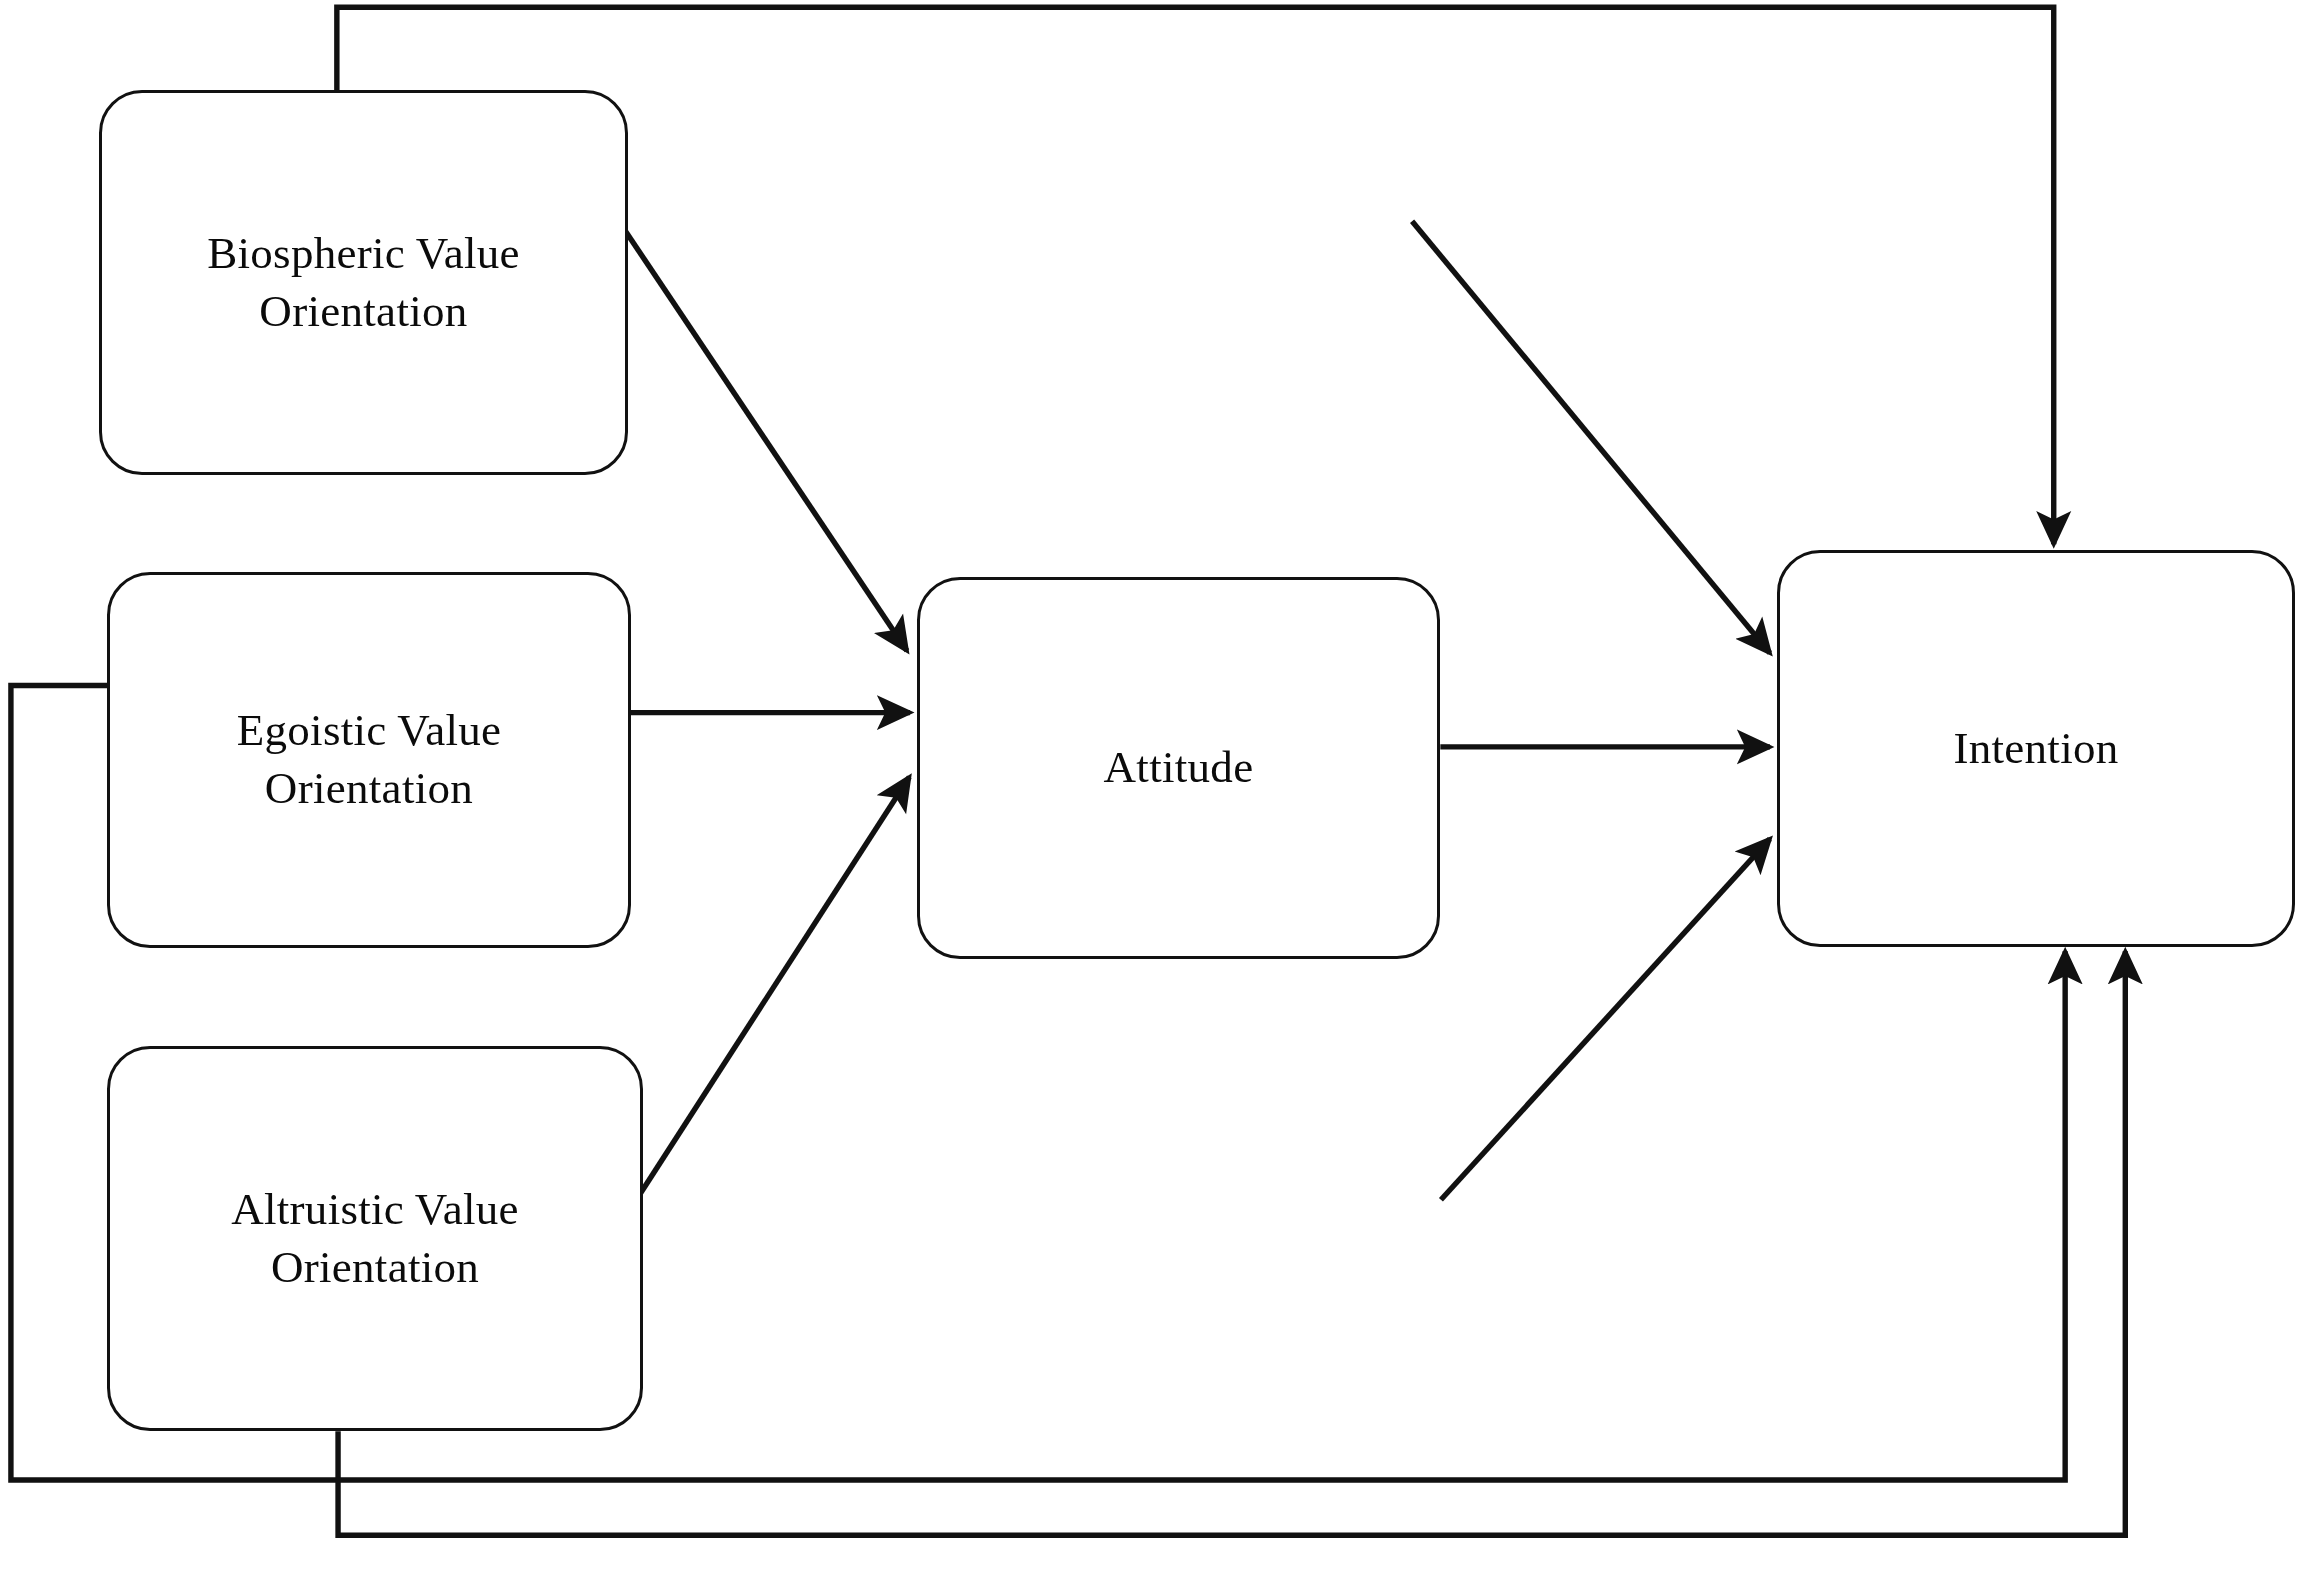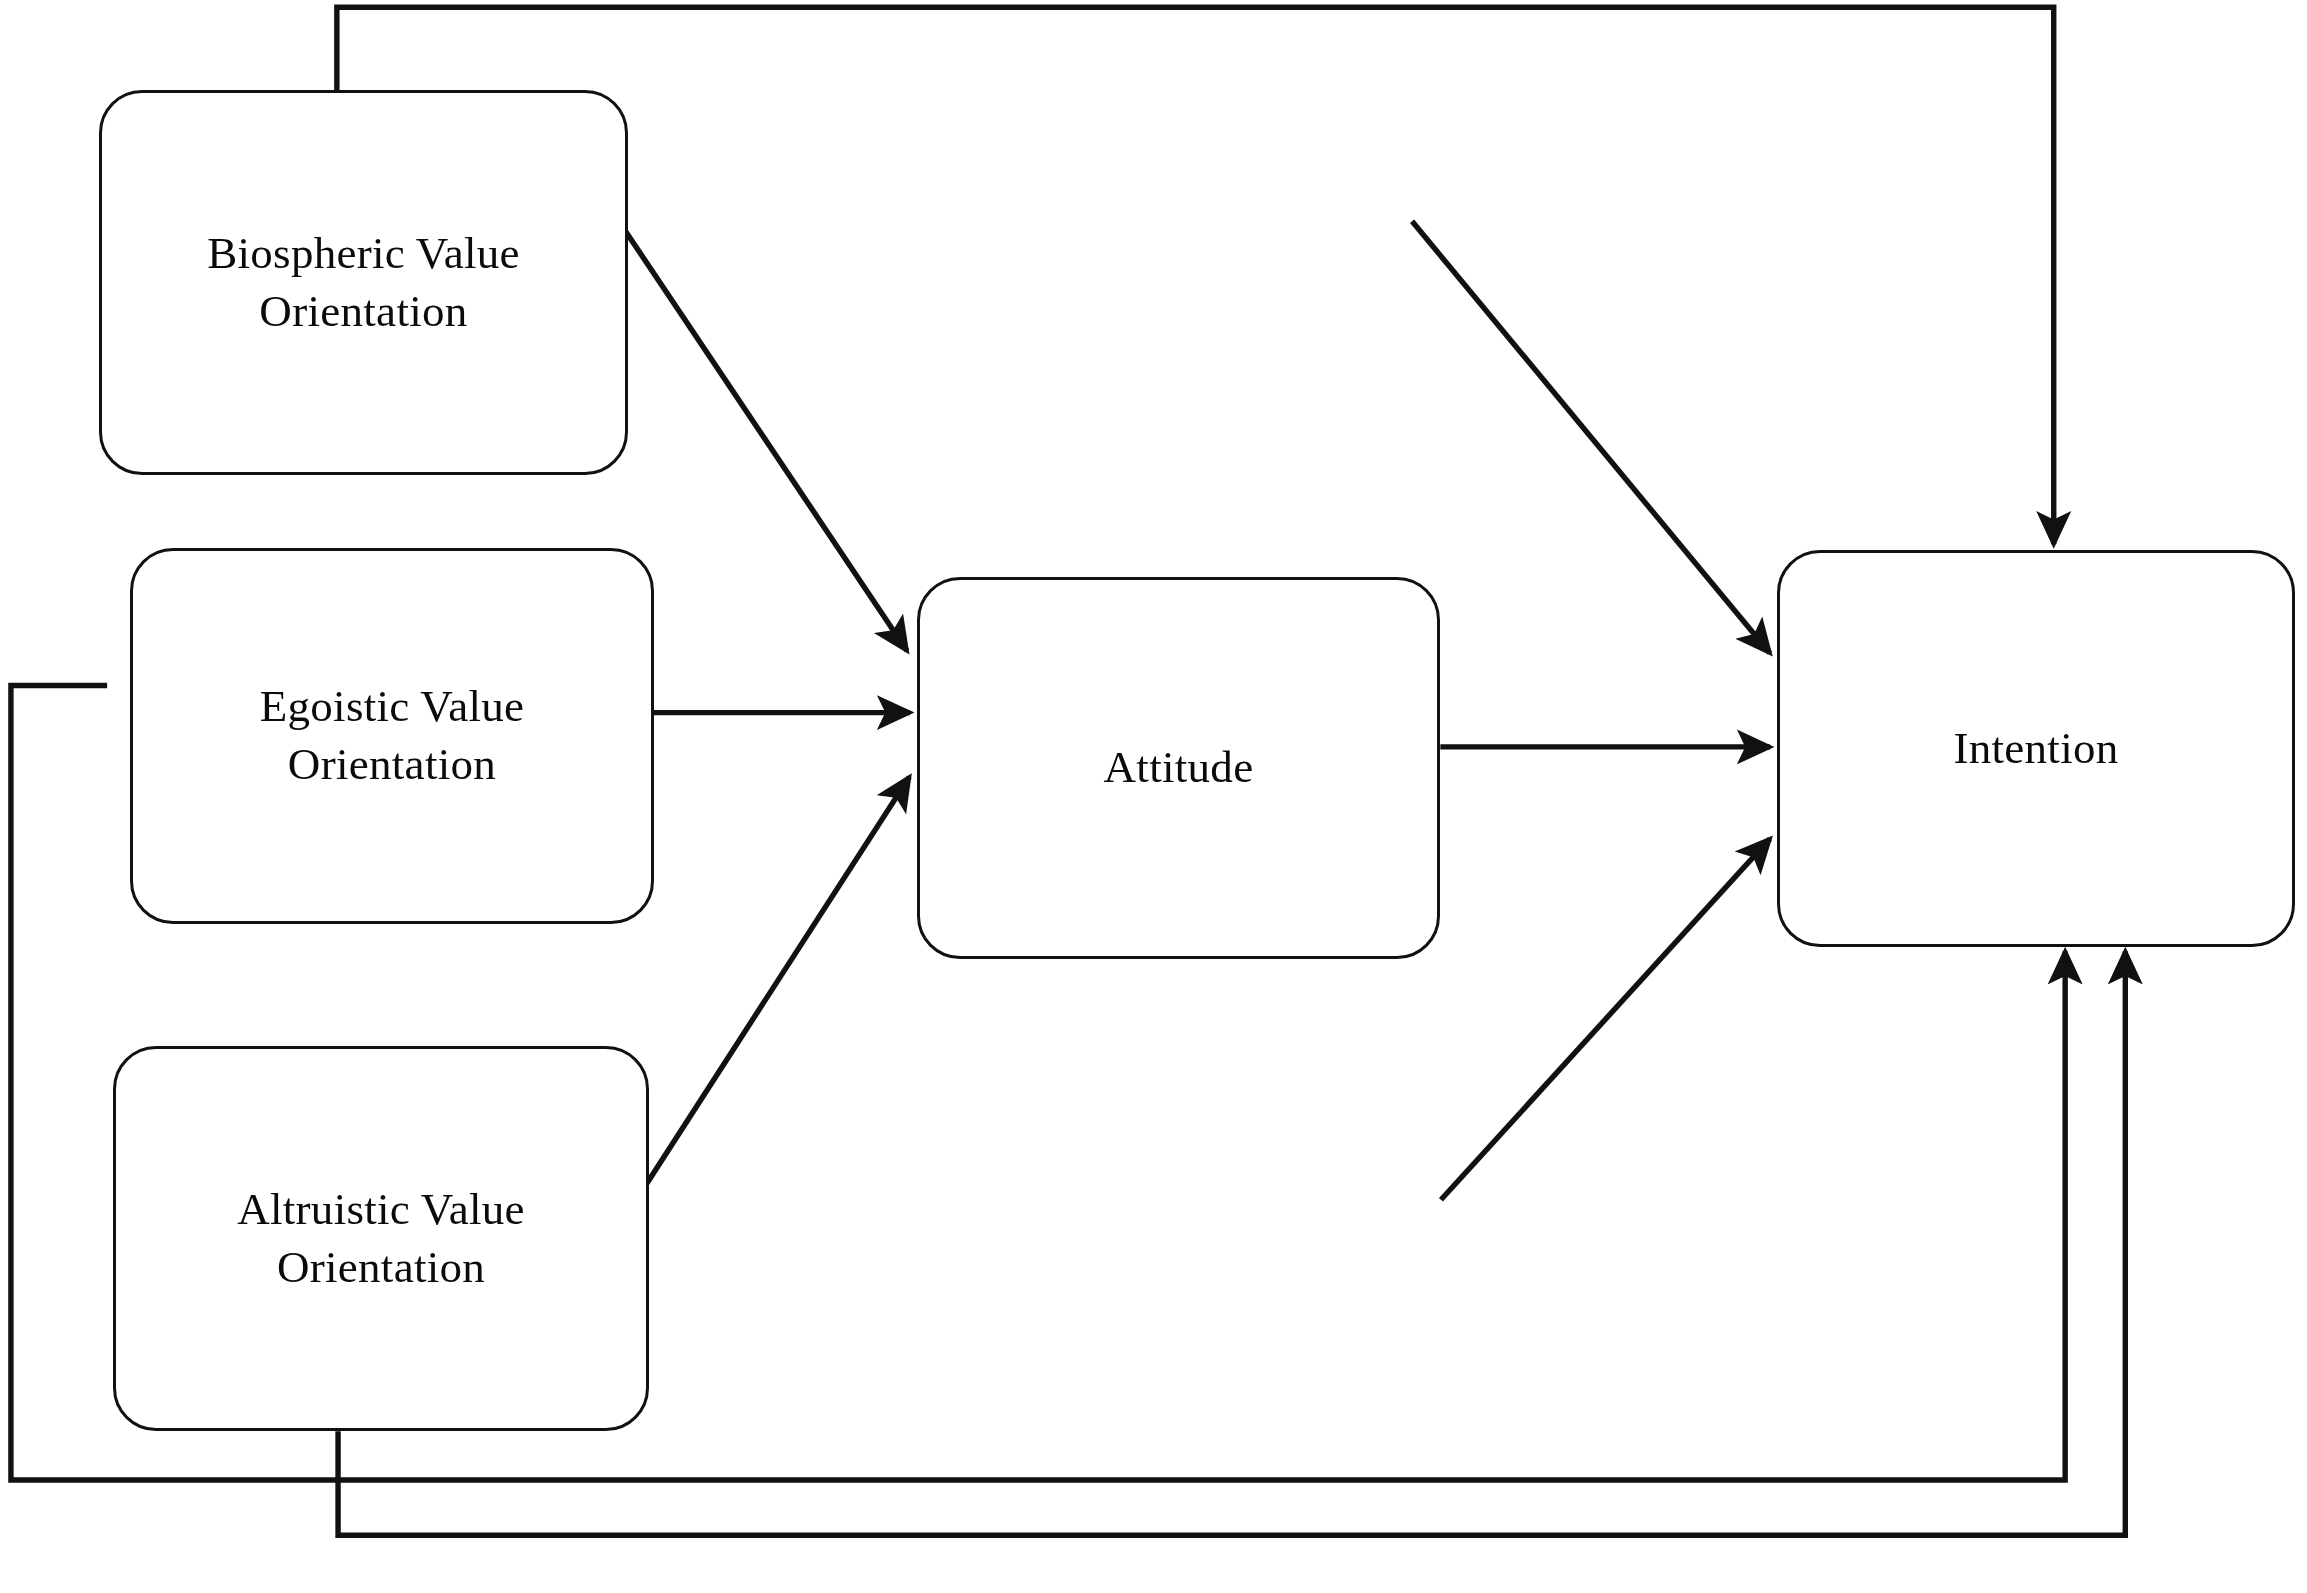--- a/index.html
+++ b/index.html
@@ -79,33 +79,33 @@
 
     </g>
   </svg>
 
   <div class="node" style="left:99px; top:90px; width:529px; height:385px;">
     <span class="node-label">Biospheric Value
 Orientation</span>
   </div>
 
 
-  <div class="node" style="left:107px; top:548px; width:524px; height:376px;margin-left:23px;">
+  <div class="node" style="left:107px; top:572px; width:524px; height:376px;">
     <span class="node-label">Egoistic Value
 Orientation</span>
   </div>
 
   <div class="node" style="left:917px; top:577px; width:523px; height:382px;">
     <span class="node-label">Attitude</span>
   </div>
 
   <div class="node" style="left:1777px; top:550px; width:518px; height:397px;font-family:Liberation Serif, serif;">
     <span class="node-label">Intention</span>
   </div>
 
-  <div class="node" style="left:113px; top:1046px; width:536px; height:385px;">
+  <div class="node" style="left:107px; top:1046px; width:536px; height:385px;">
     <span class="node-label">Altruistic Value
 Orientation</span>
   </div>
 
 
 </div>
 
 
 </body></html>

